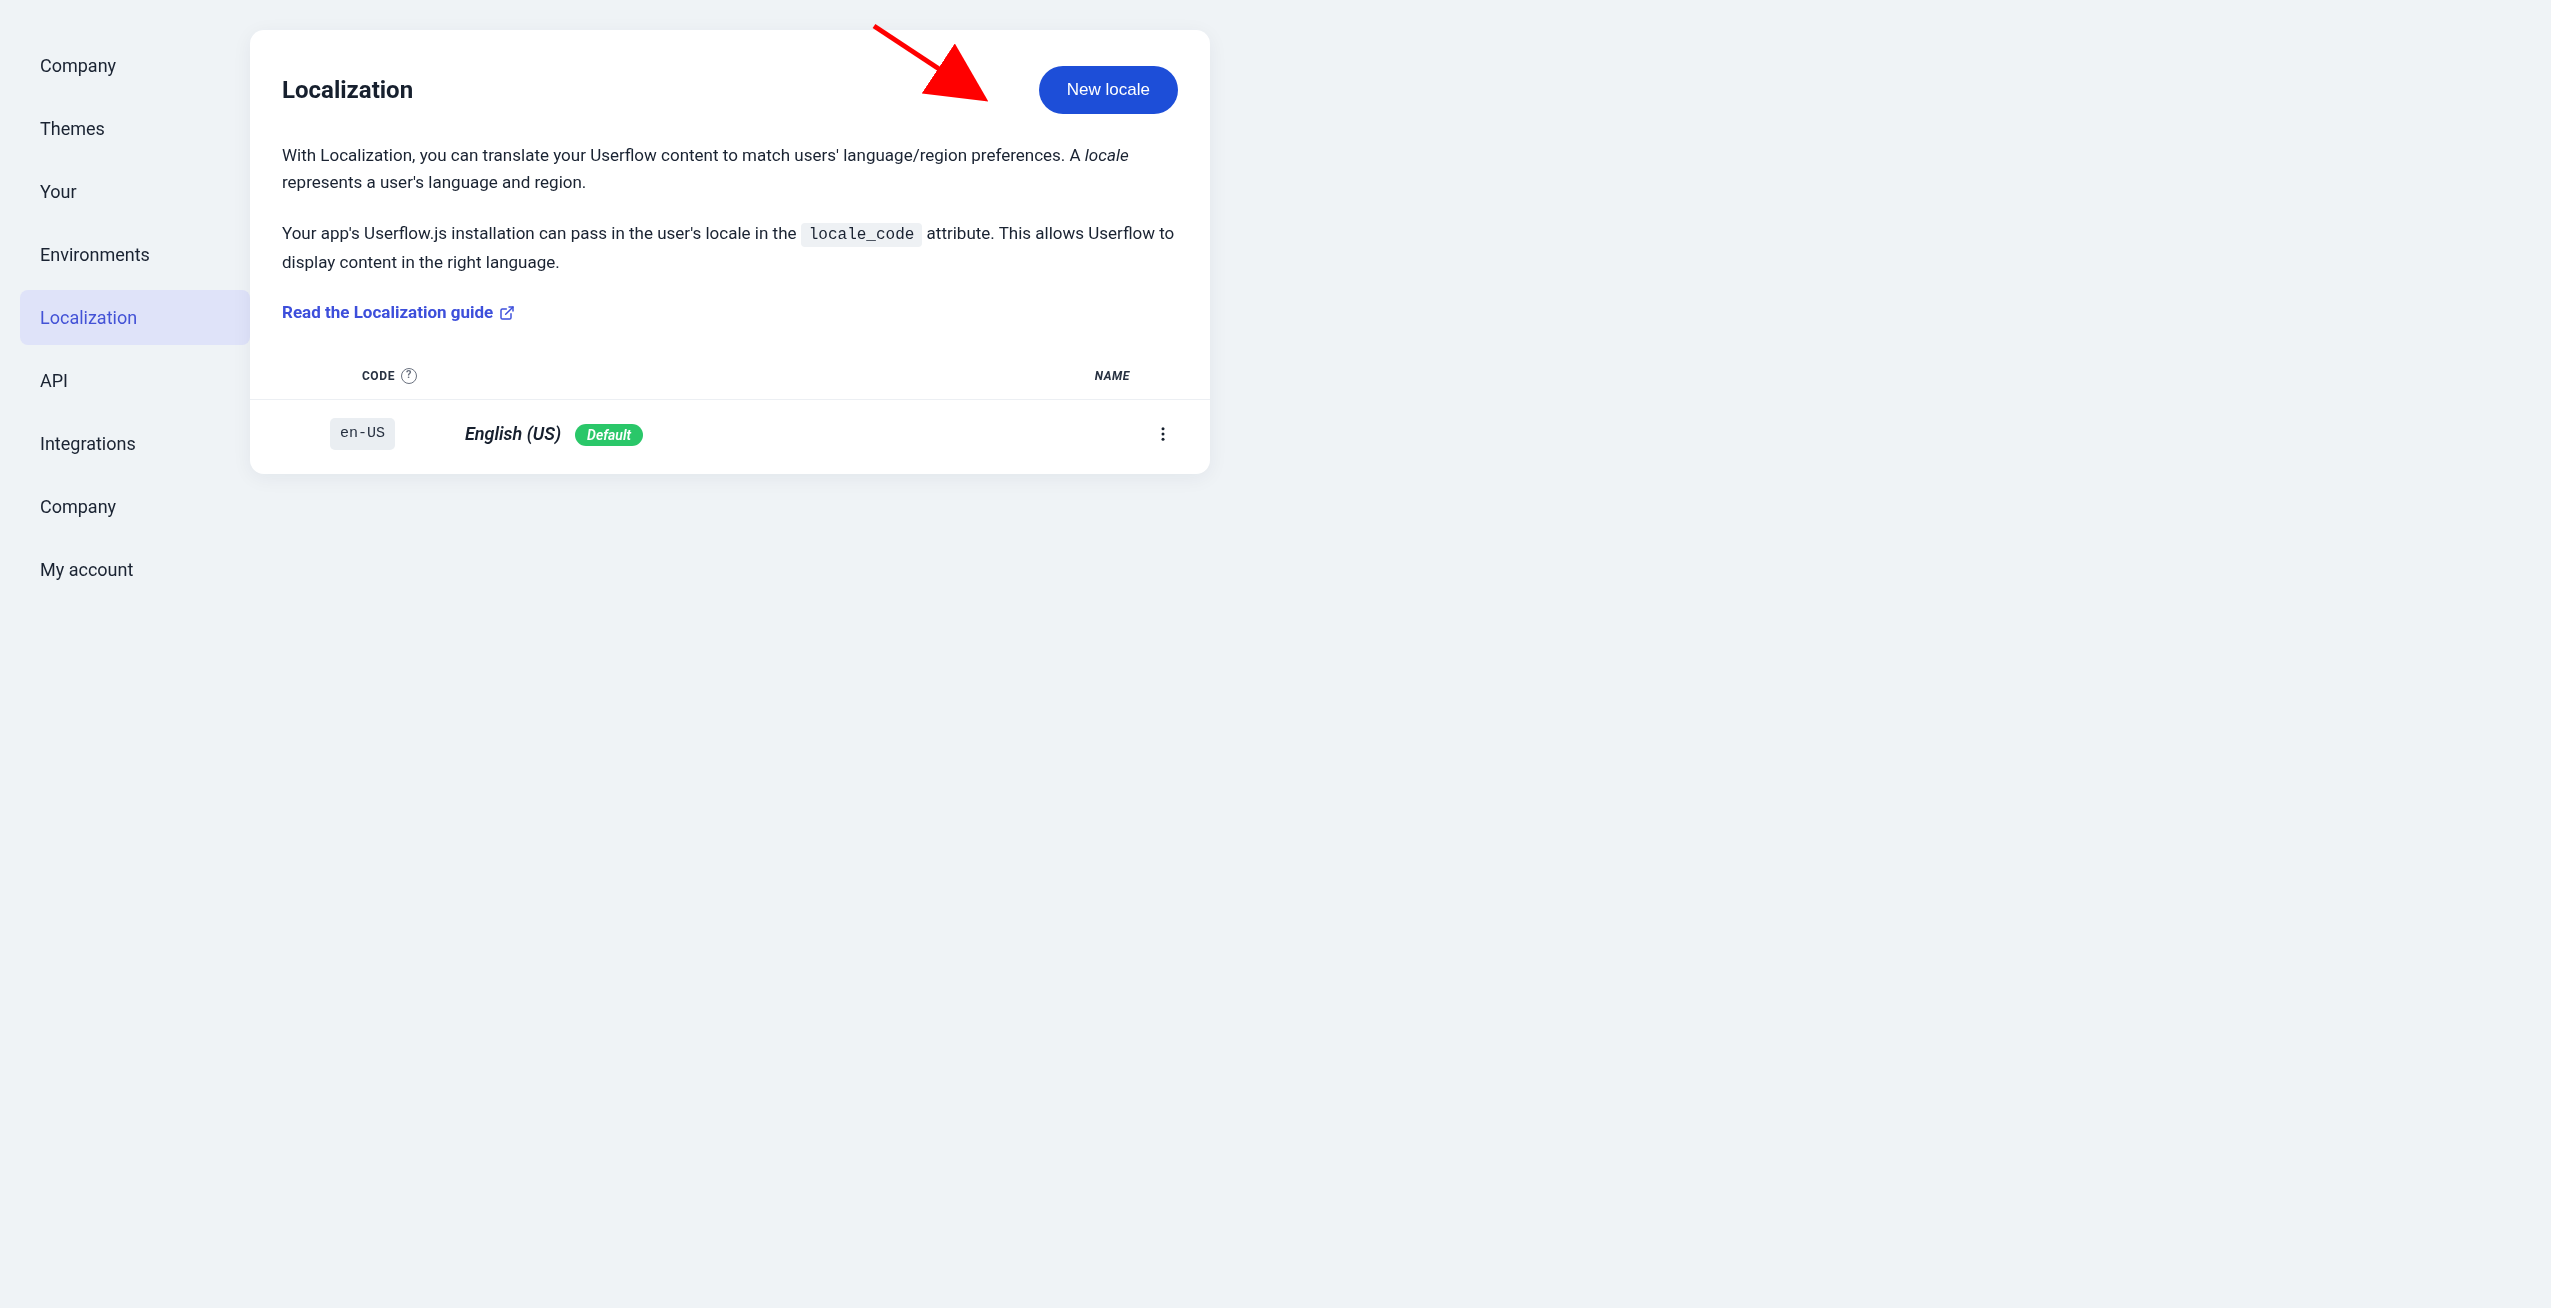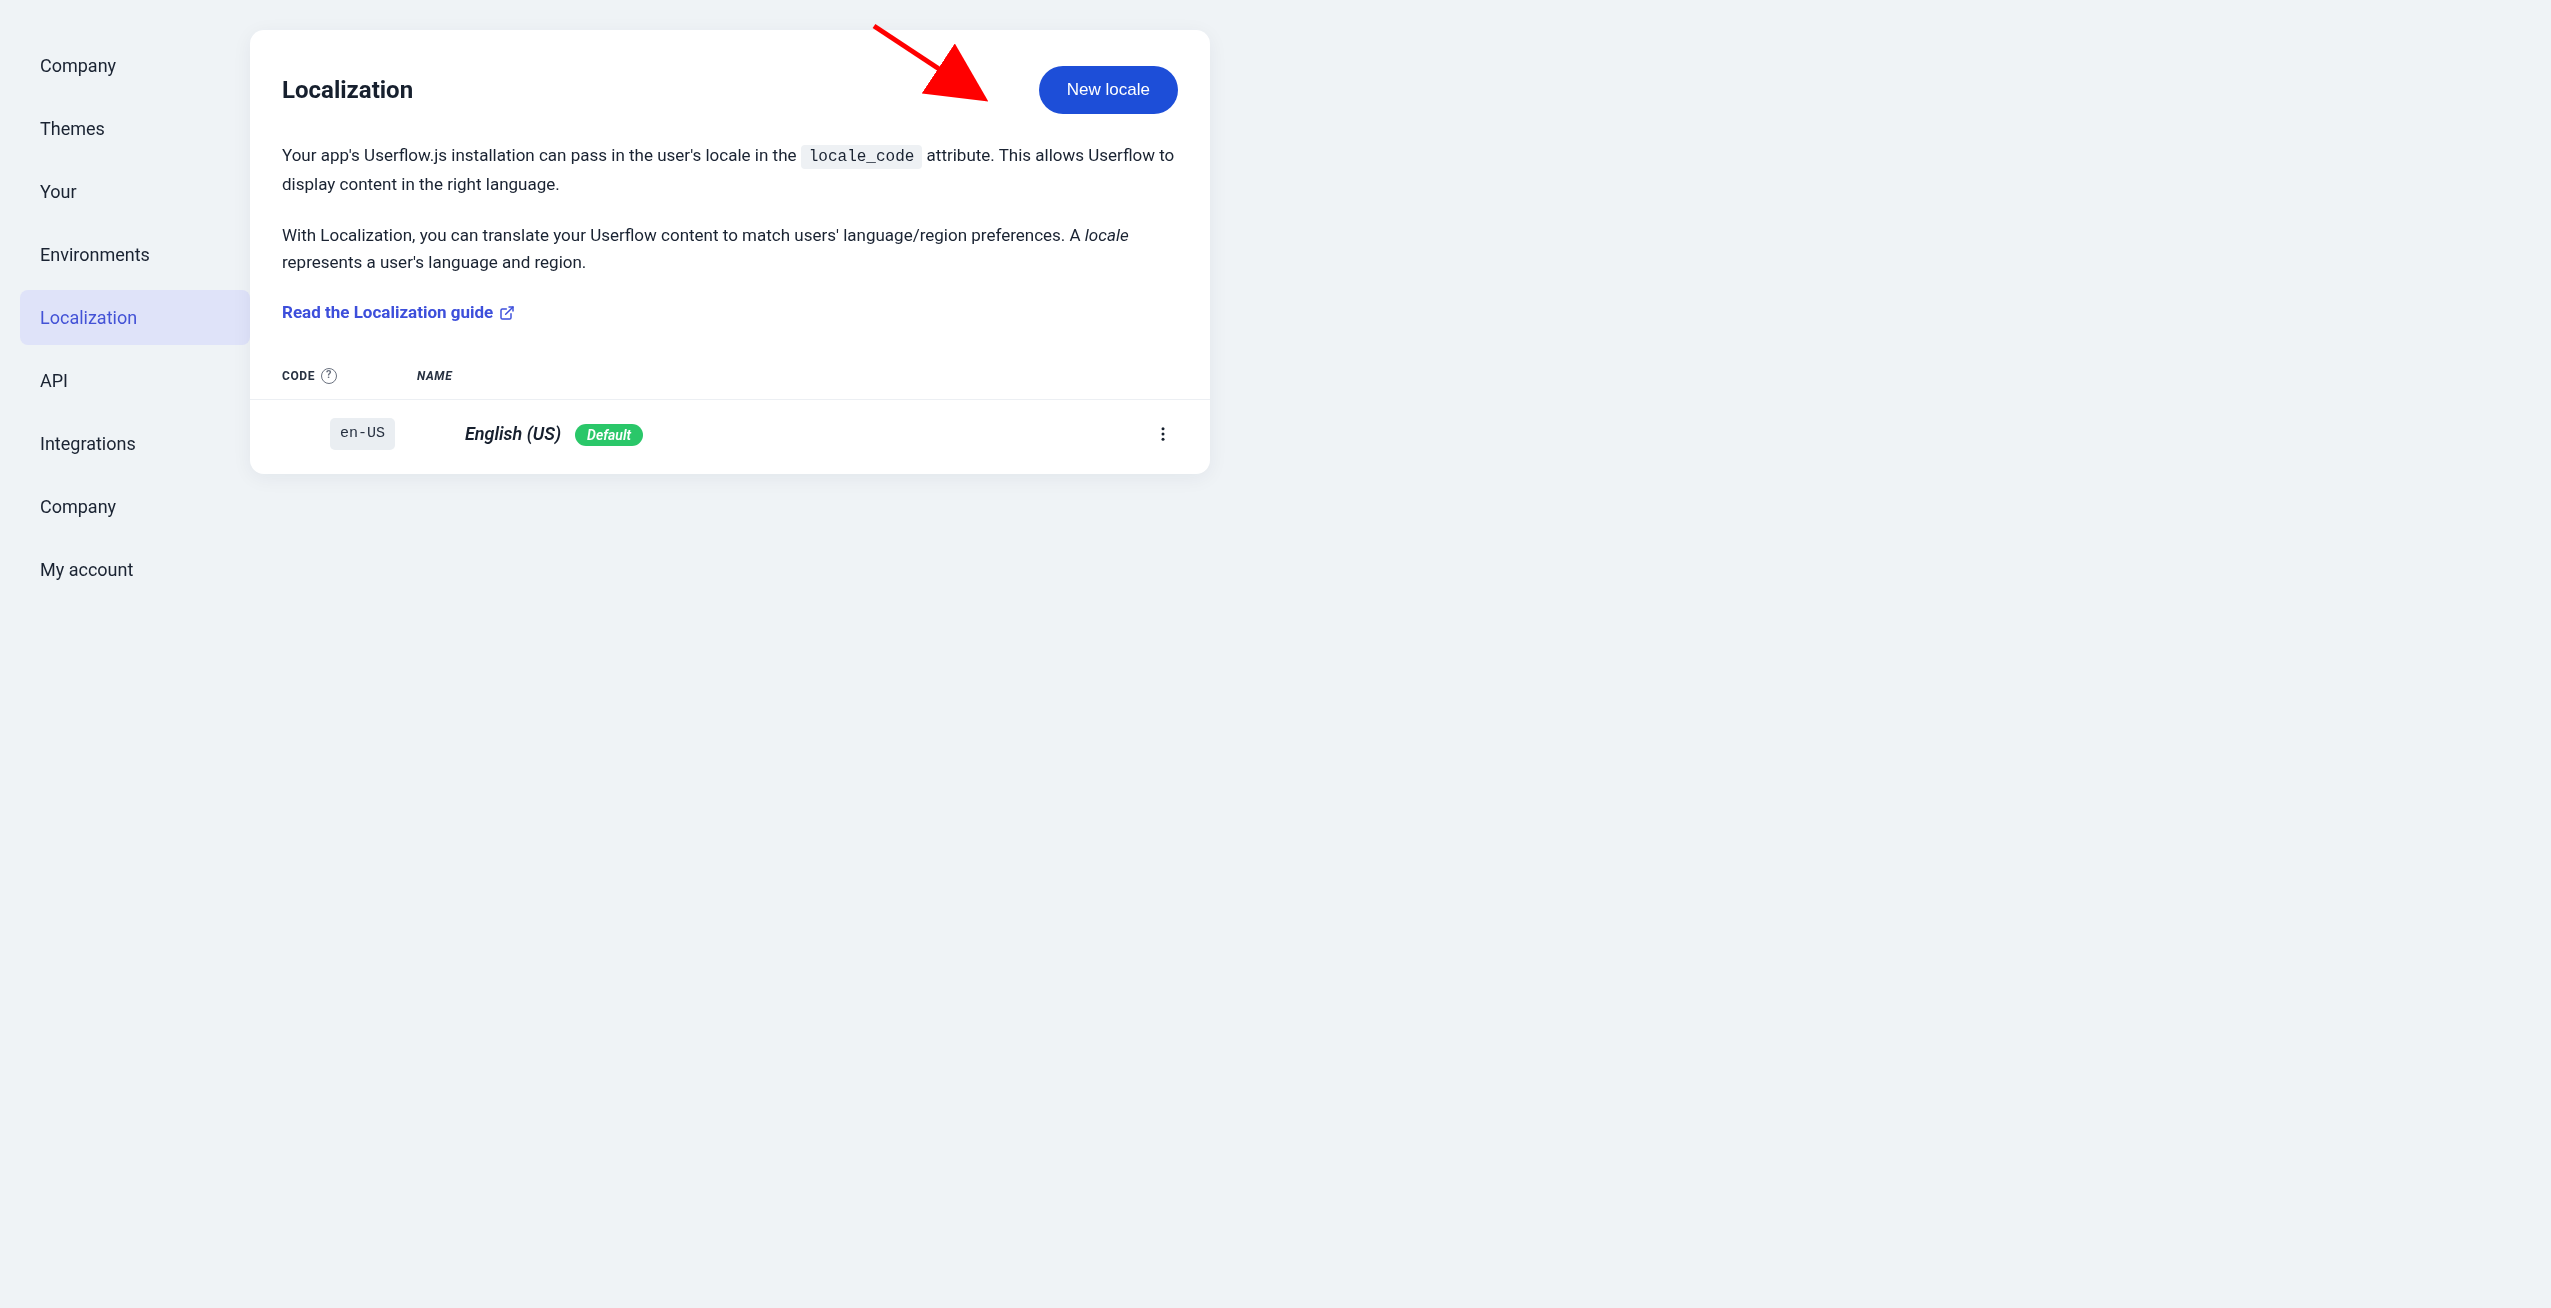--- a/index.html
+++ b/index.html
@@ -102,20 +102,21 @@
     }
     .th {
       font-size: 12px;
       font-weight: 700;
       letter-spacing: 0.6px;
       color: #273141;
       text-transform: uppercase;
       display: flex;
       align-items: center;
       gap: 6px;
+      justify-content: flex-end;
     }
     .col-code { width: 135px; }
     .col-name { flex: 1; font-style: italic; }
     .col-actions { width: 48px; display:flex; justify-content:flex-end; }
     .help-icon {
       width: 16px; height: 16px;
       border: 1.5px solid #6b7280;
       border-radius: 50%;
       display: inline-flex;
       align-items: center;
@@ -197,25 +198,25 @@
       <line x1="6" y1="6" x2="112" y2="76" stroke="#ff0000" stroke-width="5" marker-end="url(#ah)"></line>
     </svg>
 
     <section class="card">
       <div class="card-header">
         <h1 class="card-title">Localization</h1>
         <button class="new-locale-btn"><span>New locale</span></button>
       </div>
 
       <p class="description">
+        <span>With Localization, you can translate your Userflow content to match users' language/region preferences. A </span><em>locale</em><span> represents a user's language and region.</span>
+      </p>
+
+      <p class="description">
         <span>Your app's Userflow.js installation can pass in the user's locale in the </span><span class="code-inline">locale_code</span><span> attribute. This allows Userflow to display content in the right language.</span>
-      </p>
-
-      <p class="description">
-        <span>With Localization, you can translate your Userflow content to match users' language/region preferences. A </span><em>locale</em><span> represents a user's language and region.</span>
       </p>
 
       <a href="#" class="guide-link">
         <span>Read the Localization guide</span>
         <svg width="16" height="16" viewBox="0 0 24 24" fill="none" stroke-width="2.2" stroke-linecap="round" stroke-linejoin="round">
             <path d="M18 13v6a2 2 0 0 1-2 2H5a2 2 0 0 1-2-2V8a2 2 0 0 1 2-2h6"></path>
             <polyline points="15 3 21 3 21 9"></polyline>
             <line x1="10" y1="14" x2="21" y2="3"></line>
           </svg>
       </a>

